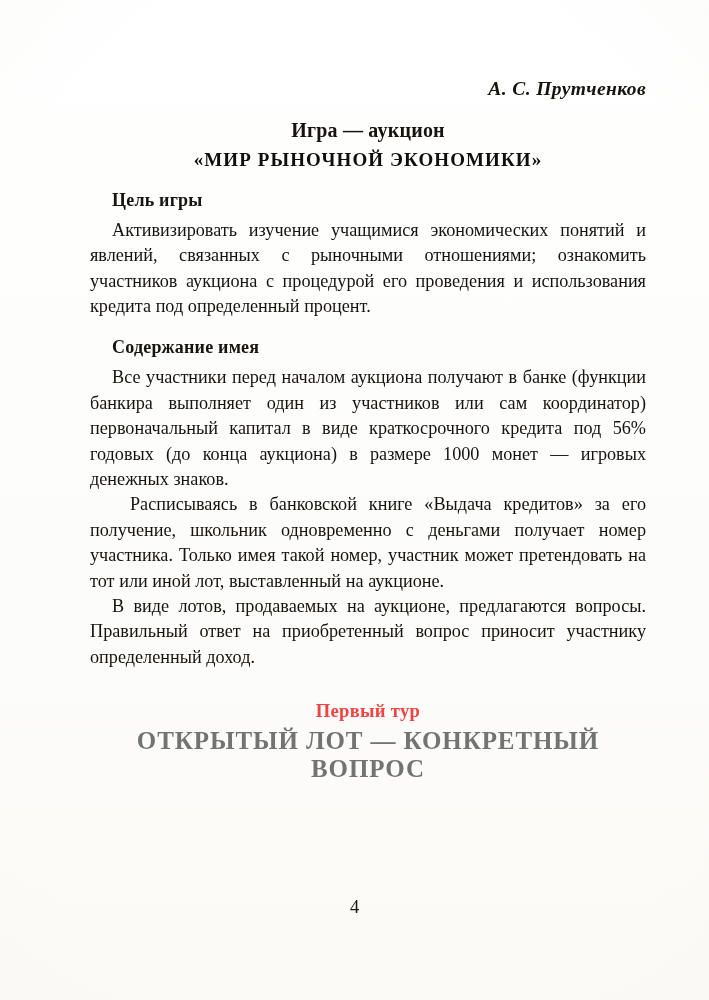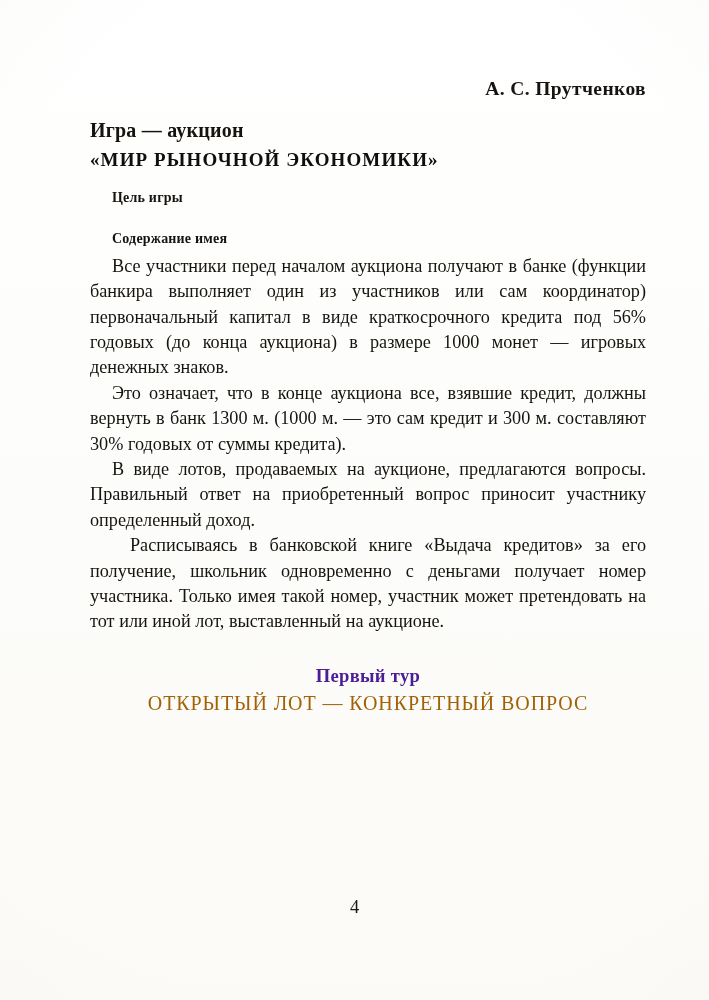--- a/index.html
+++ b/index.html
@@ -40,48 +40,50 @@
     top: 0;
     width: 556px;
     height: 1000px;
   }
 
   .byline {
     margin: 0;
     padding-top: 78px;
     text-align: right;
     font-weight: bold;
+    font-style: italic;
     font-size: 19.5px;
     letter-spacing: 0.4px;
     color: #17140f;
   }
 
   .title-block {
     margin-top: 18px;
+    text-align: center;
   }
   .title-main {
     margin: 0;
     font-size: 20px;
     font-weight: bold;
     letter-spacing: 0.2px;
     line-height: 1.25;
     color: #17140f;
   }
   .title-sub {
     margin: 6px 0 0 0;
     font-size: 19px;
     font-weight: bold;
     letter-spacing: 1.1px;
     line-height: 1.2;
     color: #110f0c;
   }
 
   .section-heading {
     margin: 0;
-    font-size: 14px;
+    font-size: 18px;
     font-weight: bold;
     letter-spacing: 0.2px;
     text-indent: 22px;
     color: #17140f;
   }
 
   .para {
     margin: 0;
     font-size: 18.2px;
     line-height: 25.4px;
@@ -101,28 +103,28 @@
 
   .round-title-block {
     text-align: center;
     margin: 0;
   }
   .round-label {
     margin: 0;
     font-size: 18.6px;
     font-weight: bold;
     letter-spacing: 0.3px;
-    color: #4c1d95;
+    color: #ef4444;
   }
   .round-name {
     margin: 5px 0 0 0;
-    font-size: 20px;
-    font-weight: normal;
+    font-size: 25px;
+    font-weight: bold;
     letter-spacing: 0.9px;
-    color: #a16207;
+    color: #737373;
   }
 
   .folio {
     position: absolute;
     left: 0;
     right: 0;
     top: 897px;
     text-align: center;
     font-size: 18.5px;
     color: #1a1714;
@@ -142,34 +144,34 @@
       <h1 class="title-main">Игра — аукцион</h1>
       <h2 class="title-sub">«МИР РЫНОЧНОЙ ЭКОНОМИКИ»</h2>
     </div>
 
     <div class="gap-md"></div>
 
     <h3 class="section-heading">Цель игры</h3>
 
     <div class="gap-sm"></div>
 
+    <p class="para">Активизировать изучение учащимися экономических понятий и явлений, связанных с рыночными отношениями; ознакомить участников аукциона с процедурой его проведения и использования кредита под определенный процент.</p>
 
     <div class="gap-md"></div>
 
     <h3 class="section-heading">Содержание имея</h3>
 
     <div class="gap-sm"></div>
 
     <p class="para">Все участники перед началом аукциона получают в банке (функции банкира выполняет один из участников или сам координатор) первоначальный капитал в виде краткосрочного кредита под 56% годовых (до конца аукциона) в размере 1000 монет — игровых денежных знаков.</p>
 
-    <p class="para">Это означает, что в конце аукциона все, взявшие кредит, должны вернуть в банк 1300 м. (1000 м. — это сам кредит и 300 м. составляют 30% годовых от суммы кредита).</p>
+
+    <p class="para wide-indent">Расписываясь в банковской книге «Выдача кредитов» за его получение, школьник одновременно с деньгами получает номер участника. Только имея такой номер, участник может претендовать на тот или иной лот, выставленный на аукционе.</p>
 
     <p class="para">В виде лотов, продаваемых на аукционе, предлагаются вопросы. Правильный ответ на приобретенный вопрос приносит участнику определенный доход.</p>
-
-    <p class="para wide-indent">Расписываясь в банковской книге «Выдача кредитов» за его получение, школьник одновременно с деньгами получает номер участника. Только имея такой номер, участник может претендовать на тот или иной лот, выставленный на аукционе.</p>
 
 
     <div class="gap-lg"></div>
 
     <div class="round-title-block">
       <p class="round-label">Первый тур</p>
       <p class="round-name">ОТКРЫТЫЙ ЛОТ — КОНКРЕТНЫЙ ВОПРОС</p>
     </div>
 
     <div class="gap-md"></div>

